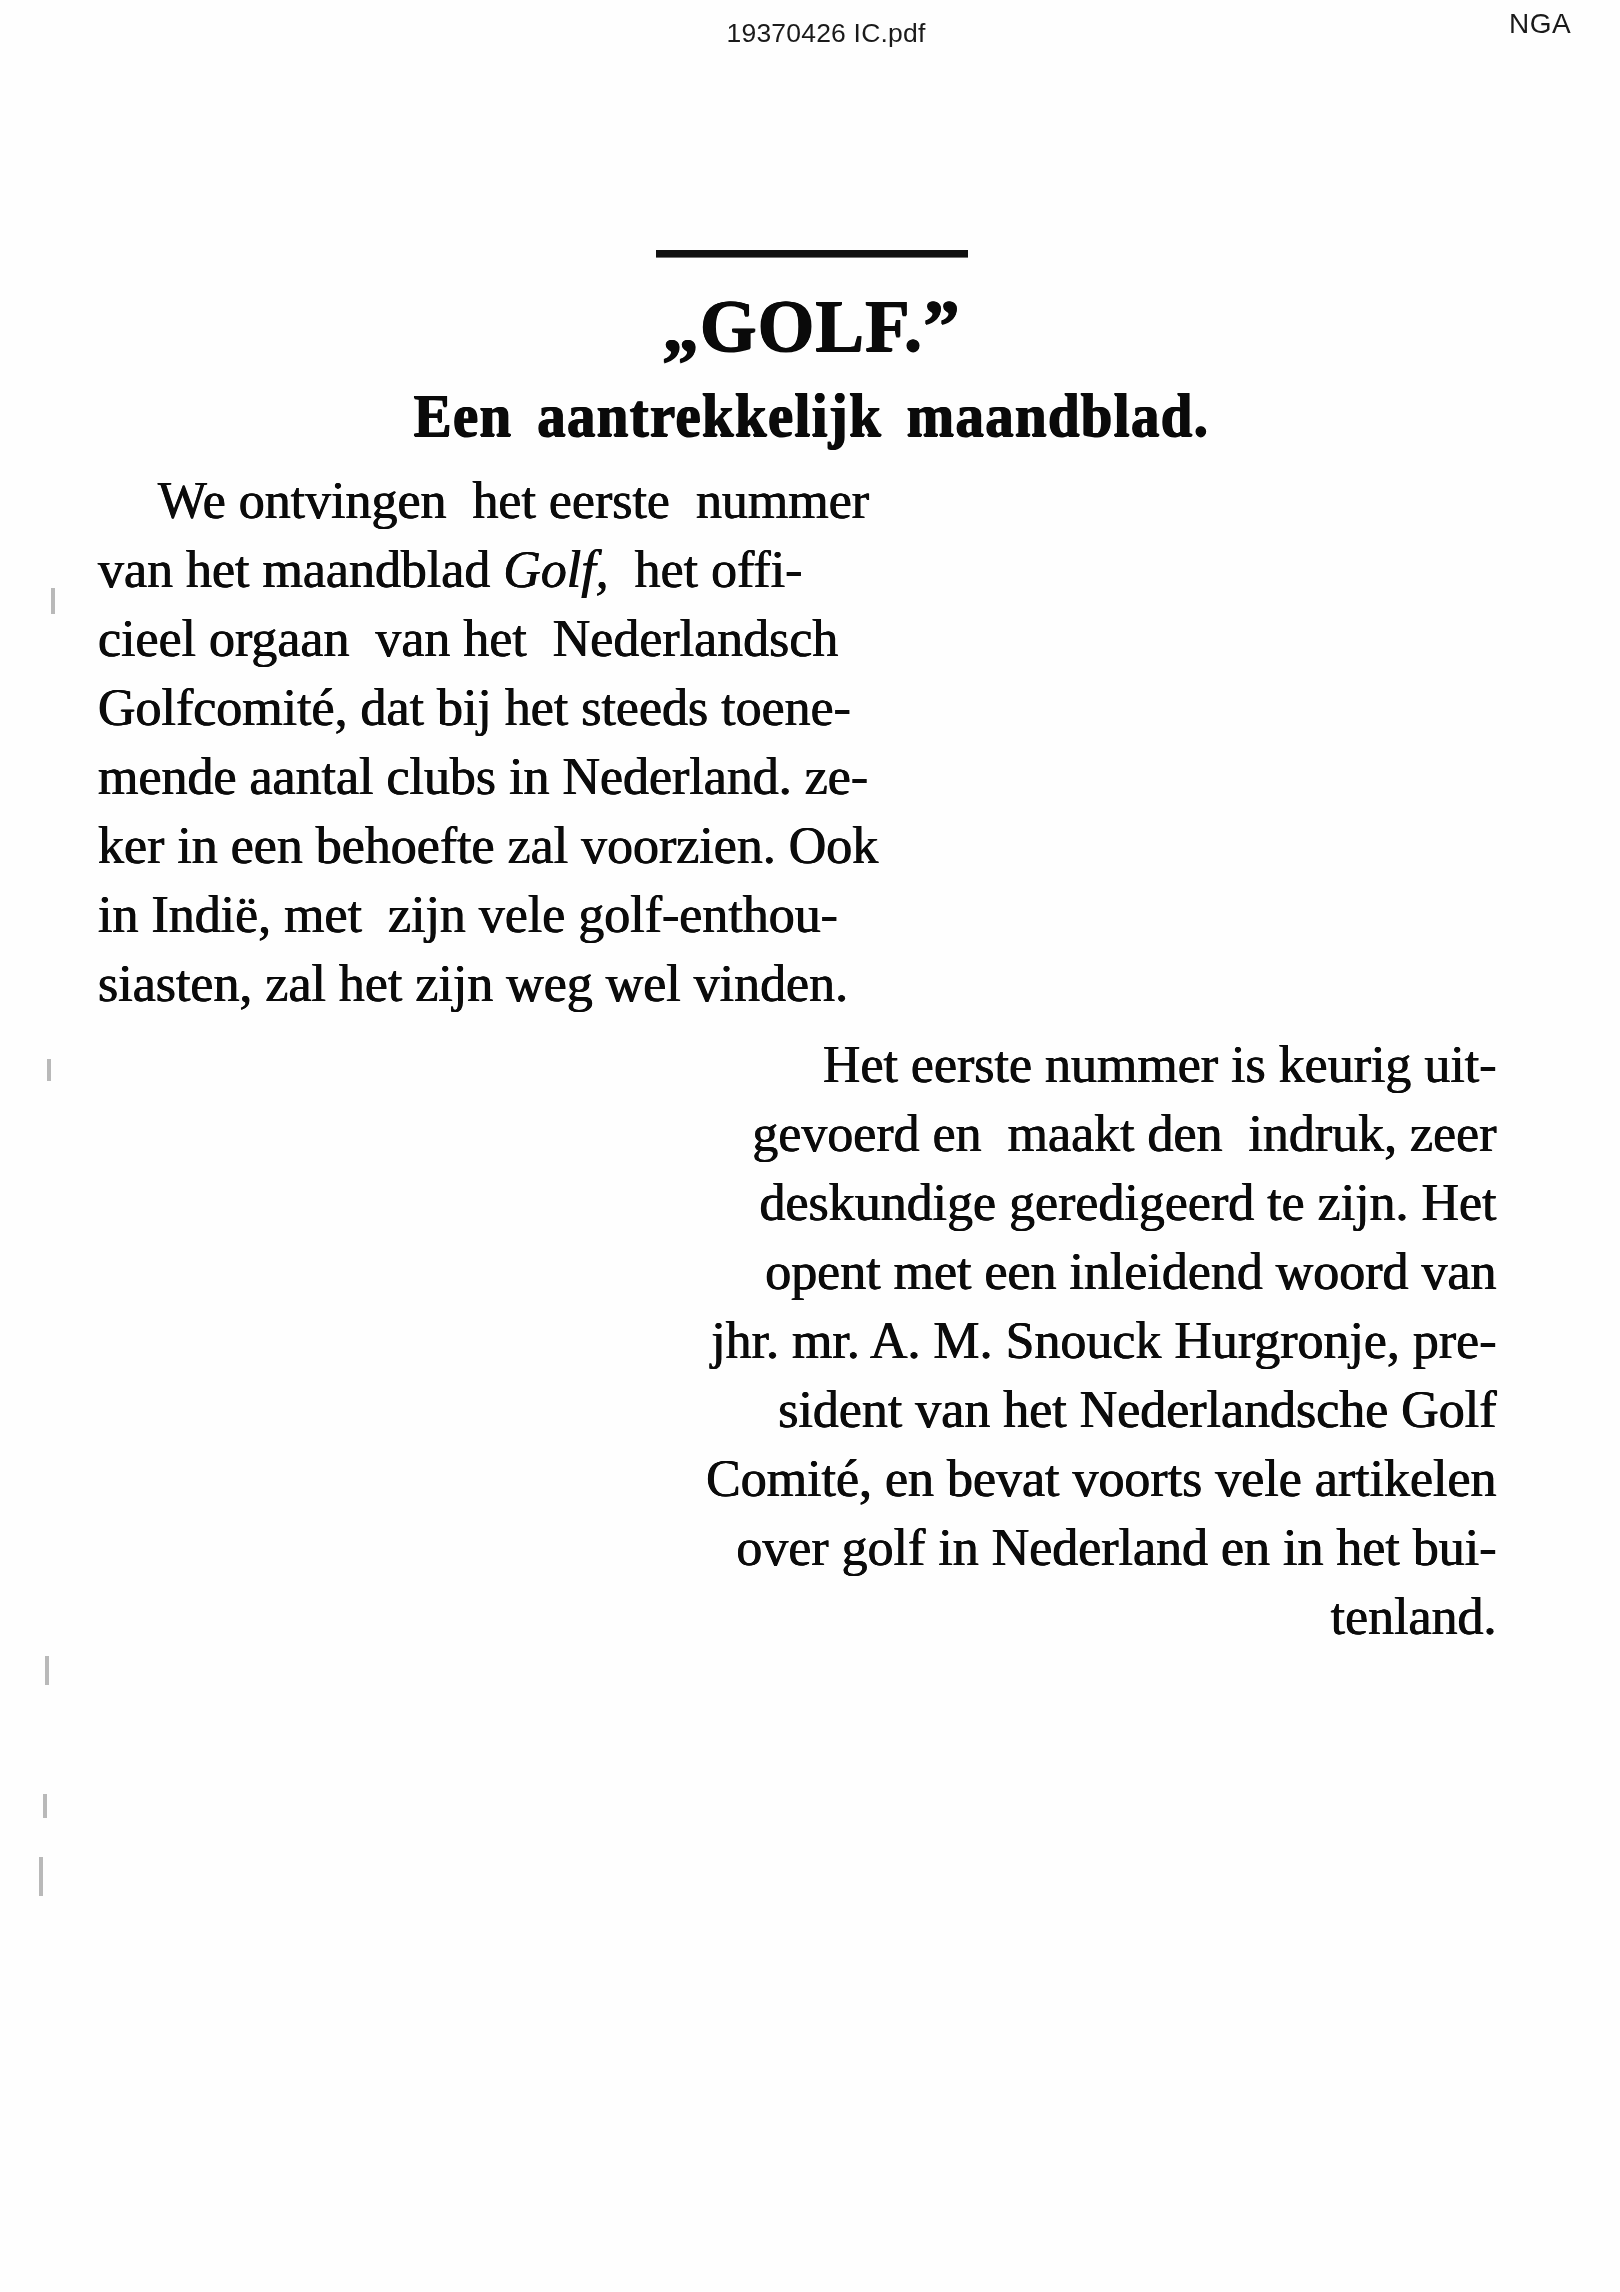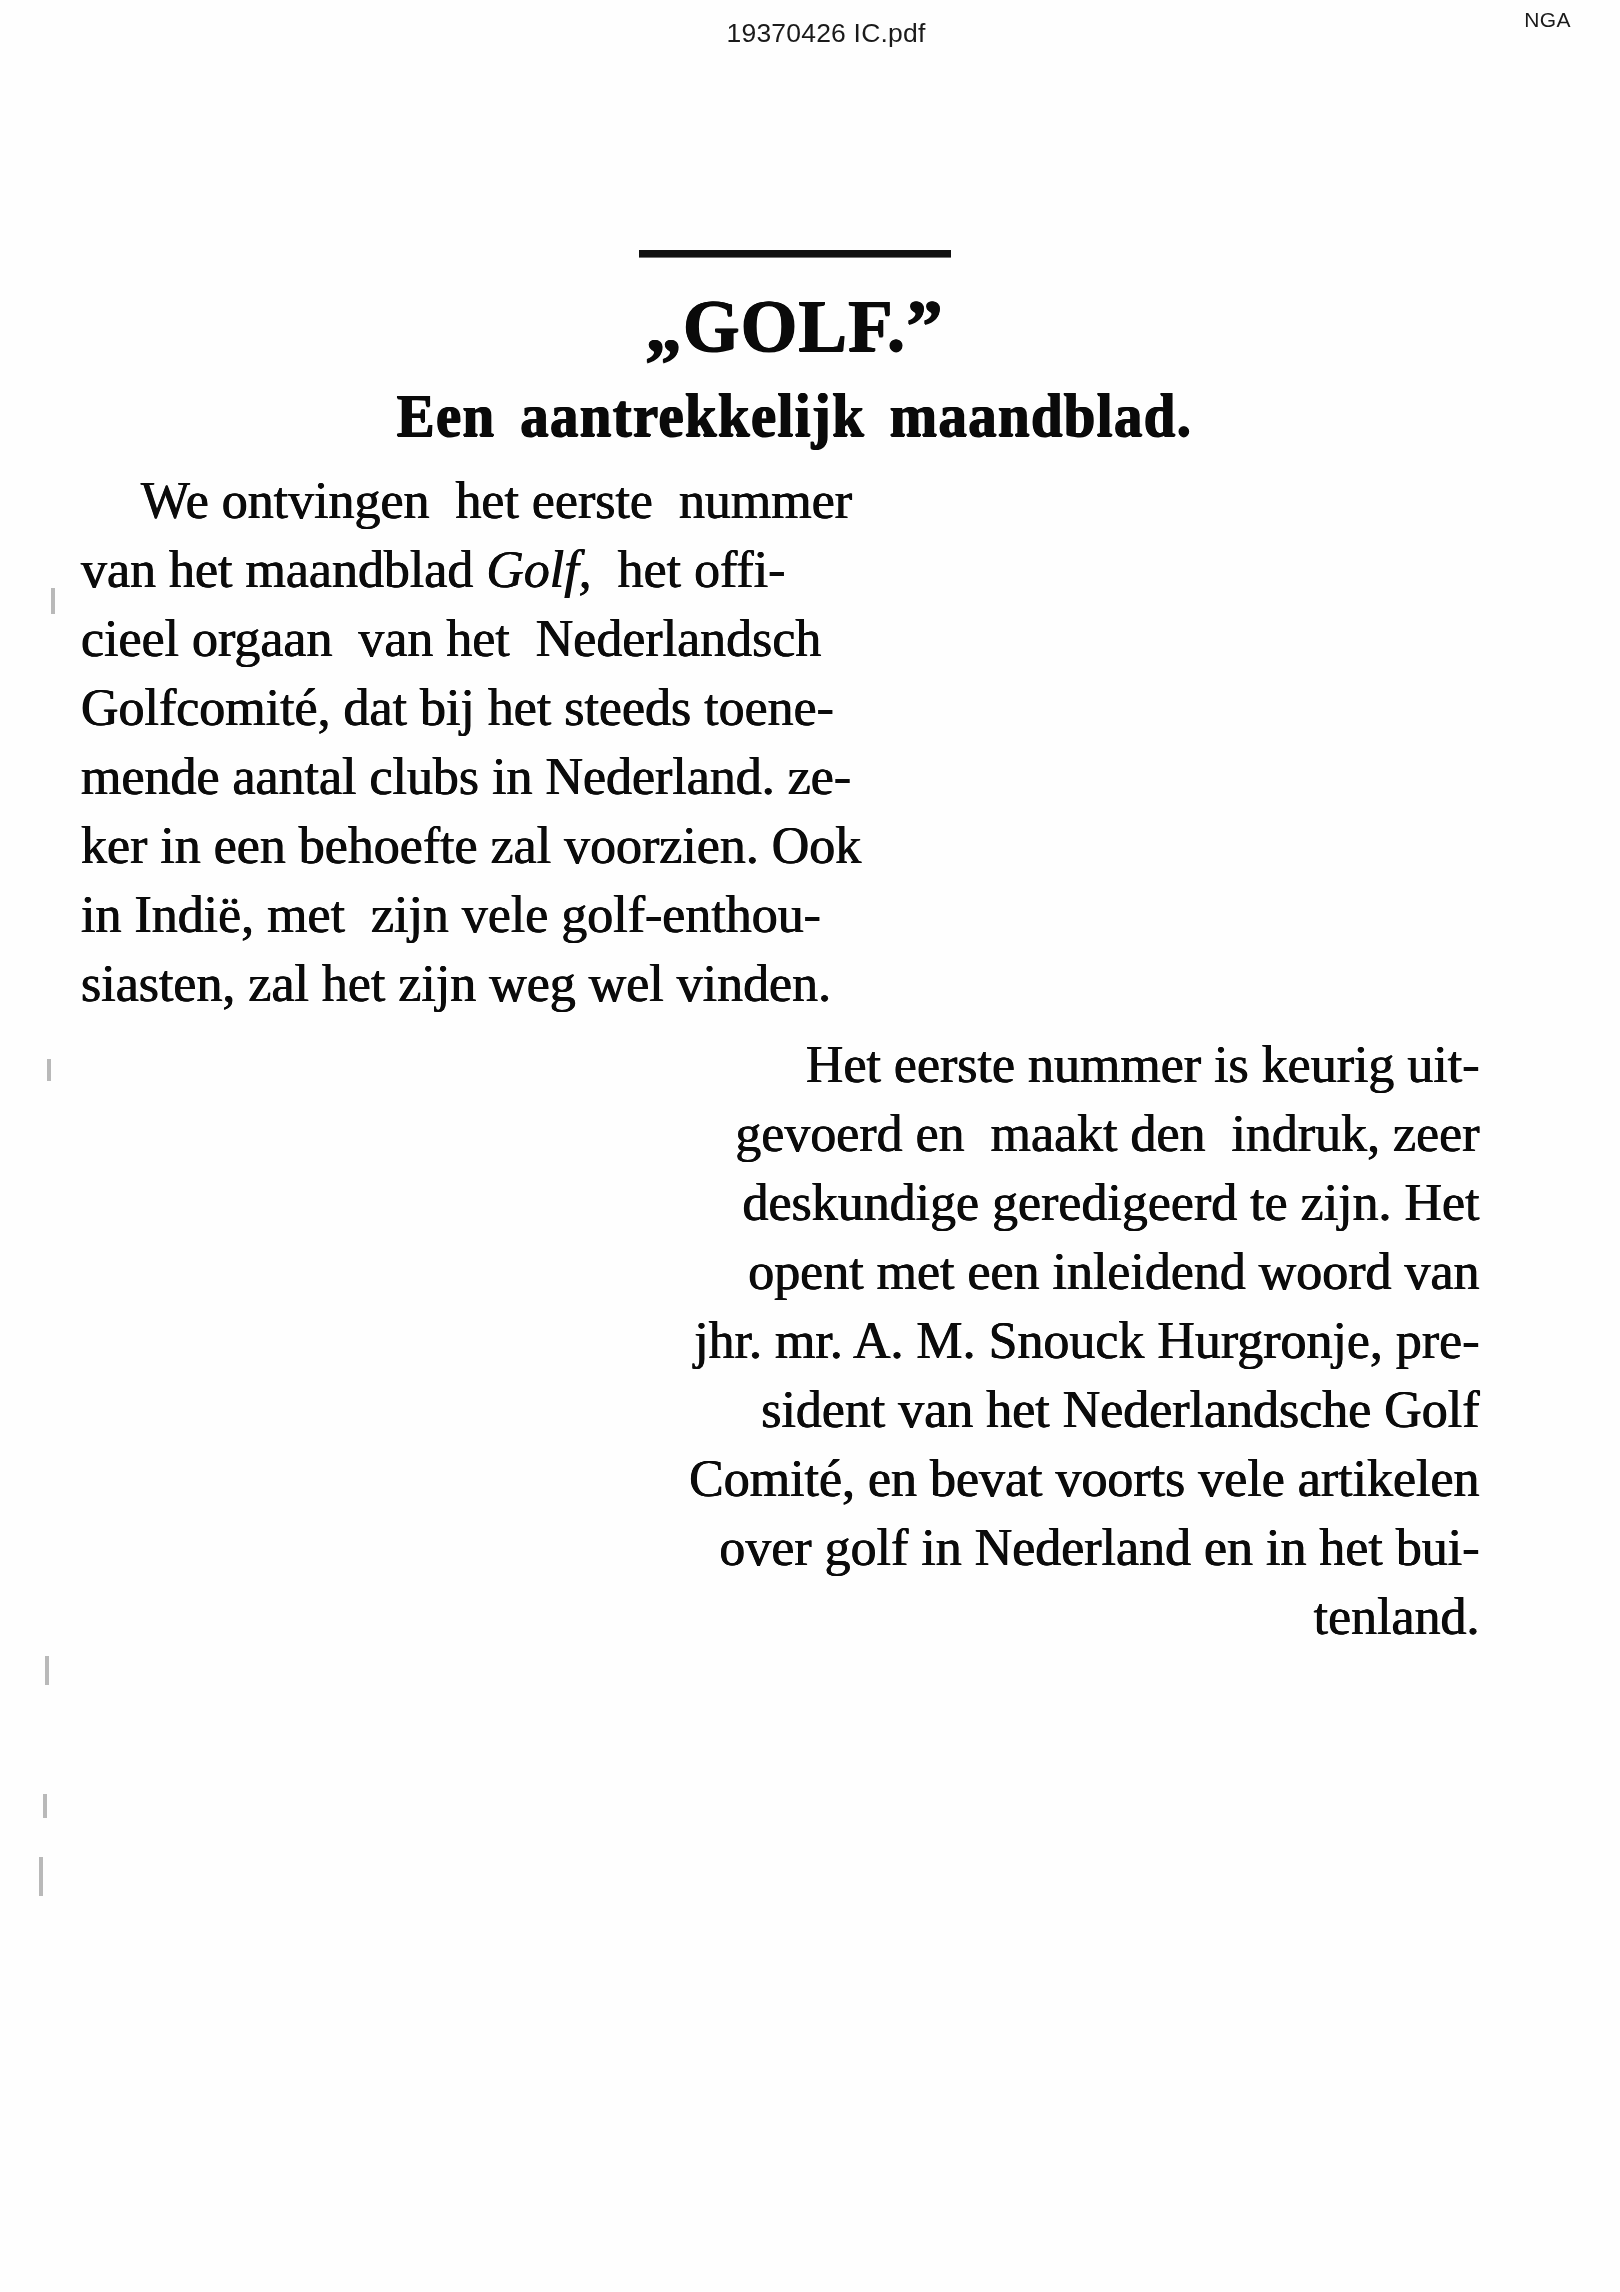--- a/index.html
+++ b/index.html
@@ -40,30 +40,30 @@
     font-family: "Liberation Sans", sans-serif;
     font-size: 26.5px;
     letter-spacing: 0.2px;
     color: #1a1a1a;
   }
   .scan-archive-tag {
     position: absolute;
     top: 7.8px;
     right: 65px;
     font-family: "Liberation Sans", sans-serif;
-    font-size: 21px;
+    font-size: 28px;
     letter-spacing: 0.4px;
     color: #1a1a1a;
   }
 
   
   .clipping {
     position: absolute;
     top: 250px;
-    left: 69px;
+    left: 86px;
     width: 1451px;
   }
 
   .rule-wrap {
     width: 100%;
     display: flex;
     justify-content: center;
   }
   .title-rule {
     width: 312px;

